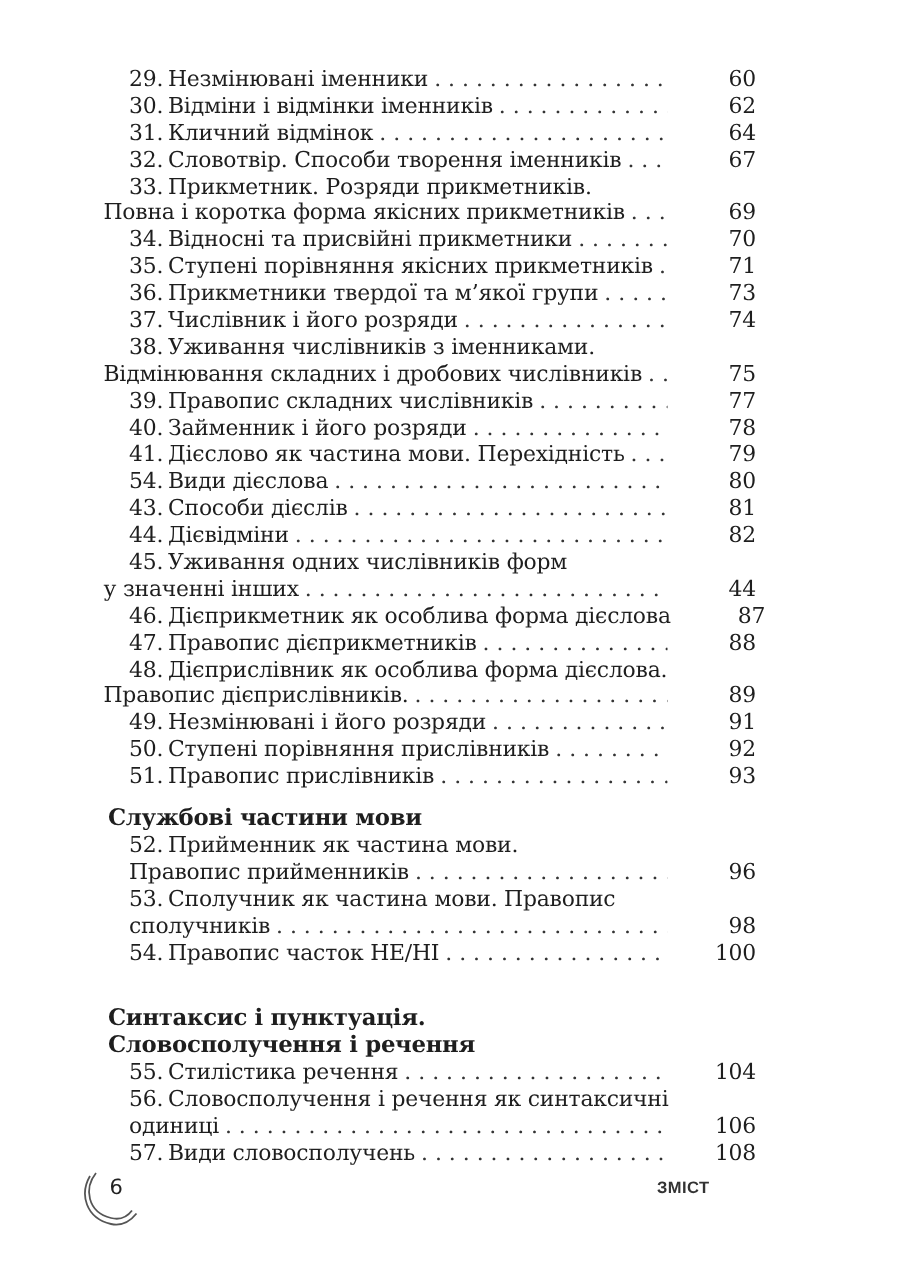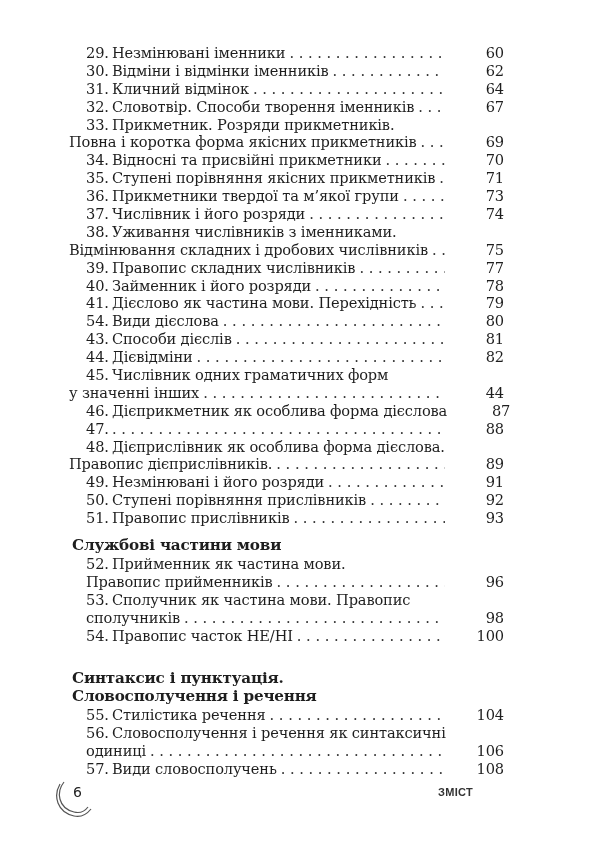--- a/index.html
+++ b/index.html
@@ -203,35 +203,36 @@
         <span class="page-num">81</span>
       </div>
       <div class="line indent-num">
         <span class="num">44.</span>
         <span class="text">Дієвідміни</span>
         <span class="leader"></span>
         <span class="page-num">82</span>
       </div>
       <div class="line indent-num">
         <span class="num">45.</span>
-        <span class="text">Числівник одних граматичних форм</span>
+        <span class="text">Уживання одних числівників форм</span>
       </div>
       <div class="line indent-cont-s1">
         <span class="text">у значенні інших</span>
         <span class="leader"></span>
         <span class="page-num">44</span>
       </div>
       <div class="line indent-num">
         <span class="num">46.</span>
         <span class="text">Дієприкметник як особлива форма дієслова</span>
         <span class="leader"></span>
         <span class="page-num">87</span>
       </div>
       <div class="line indent-num">
         <span class="num">47.</span>
+        <span class="text">Правопис дієприкметників</span>
         <span class="leader"></span>
         <span class="page-num">88</span>
       </div>
       <div class="line indent-num">
         <span class="num">48.</span>
         <span class="text">Дієприслівник як особлива форма дієслова.</span>
       </div>
       <div class="line indent-cont-s1">
         <span class="text">Правопис дієприслівників.</span>
         <span class="leader"></span>

